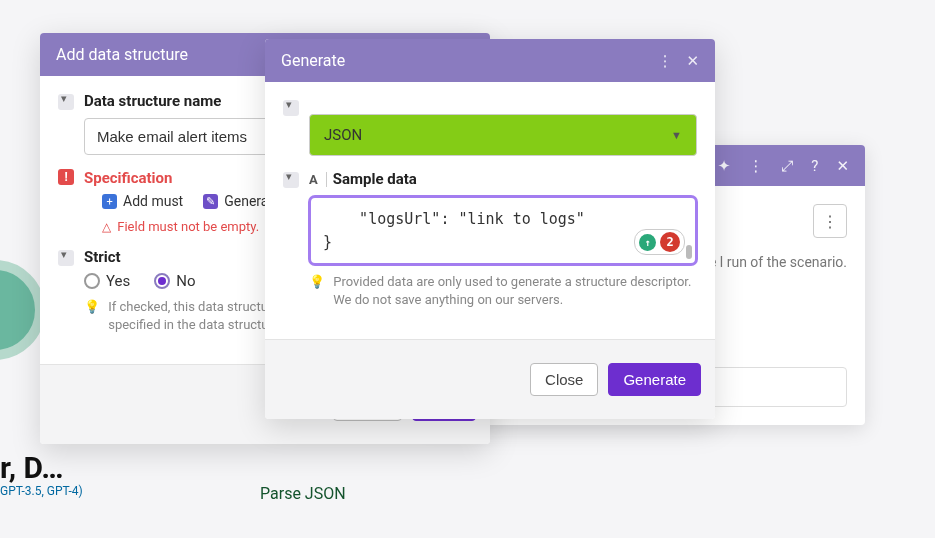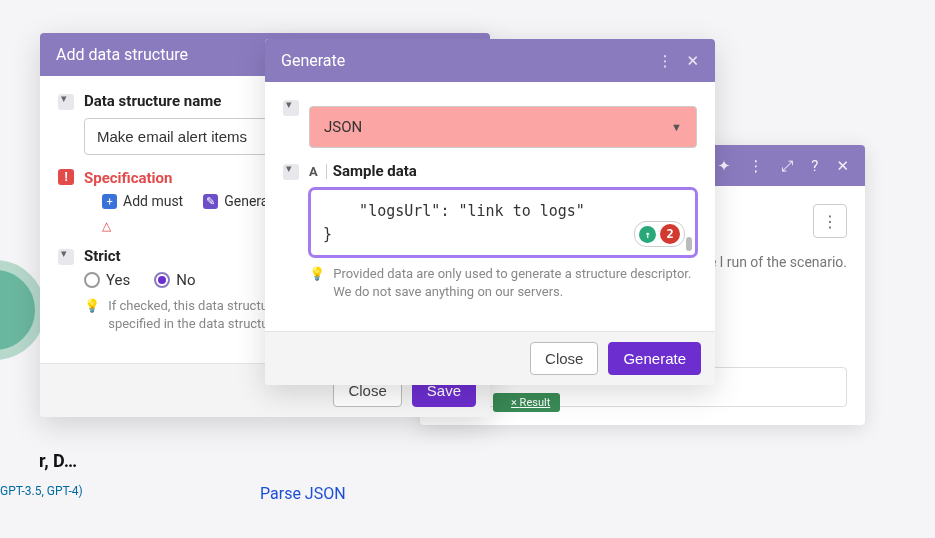--- a/index.html
+++ b/index.html
@@ -18,33 +18,32 @@
     position: absolute;
     left: -55px; top: 260px;
     width: 100px; height: 100px;
     border-radius: 50%;
     background: #6ab79f;
     border: 10px solid #b6d9cc;
   }
   .bg-text1 {
     position: absolute;
     left: 0; top: 450px;
-    font-size: 18px; font-weight: 700;
+    font-size: 30px; font-weight: 700;
     color: #111;
-    margin-left: 39px;
   }
   .bg-text2 {
     position: absolute;
     left: 0; top: 484px;
     font-size: 12px; color: #0369a1;
   }
   .bg-text3 {
     position: absolute;
     left: 260px; top: 484px;
-    font-size: 16px; color: #1d4ed8;
+    font-size: 16px; color: #14532d;
   }
   
   .modal {
     position: absolute;
     background: #fff;
     border-radius: 4px;
     box-shadow: 0 8px 30px rgba(0,0,0,0.15);
     display: flex;
     flex-direction: column;
   }
@@ -56,21 +55,21 @@
     display: flex;
     align-items: center;
     justify-content: space-between;
     font-size: 16px;
   }
   .modal-header .right-icons { display: flex; gap: 14px; align-items: center; }
   .modal-header .icon { opacity: 0.85; cursor: pointer; font-size: 15px; }
   .modal-body { padding: 16px 18px; background: #fff; flex: 1; }
   .modal-footer {
     background: #f4f4f5;
-    padding: 10px 14px;
+    padding: 23px 14px;
     display: flex;
     justify-content: flex-end;
     gap: 10px;
     border-radius: 0 0 4px 4px;
     border-top: 1px solid #e3e3e3;
   }
   .btn {
     border-radius: 4px;
     padding: 7px 14px;
     font-size: 15px;
@@ -106,21 +105,22 @@
   }
   .select-box {
     width: 100%;
     border: 1px solid #ccc;
     border-radius: 4px;
     padding: 11px 14px;
     font-size: 15px;
     display: flex;
     justify-content: space-between;
     align-items: center;
-    background: #fca5a5;
+    background: #84cc16;
+    margin-top: 8px;
   }
   .textarea-box {
     width: 100%;
     border: 2px solid #a37df0;
     border-radius: 6px;
     padding: 10px 12px;
     font-family: ui-monospace, Menlo, monospace;
     font-size: 15px;
     color: #333;
     background: #fff;
@@ -250,20 +250,21 @@
             <span class="icon-sq blue">+</span>
             <span>Add must</span>
           </span>
           <span class="spec-action">
             <span class="icon-sq purple">✎</span>
             <span>Generate</span>
           </span>
         </div>
         <div class="spec-error">
           <span class="tri-warn">△</span>
+          <span>Field must not be empty.</span>
         </div>
       </div>
     </div>
     <div class="row" style="margin-top:4px;">
       <div class="collapse-icon"></div>
       <div style="flex:1;">
         <div class="field-label">Strict</div>
         <div class="radio-row">
           <label class="radio-lbl">
             <span class="radio-outer off"></span>

